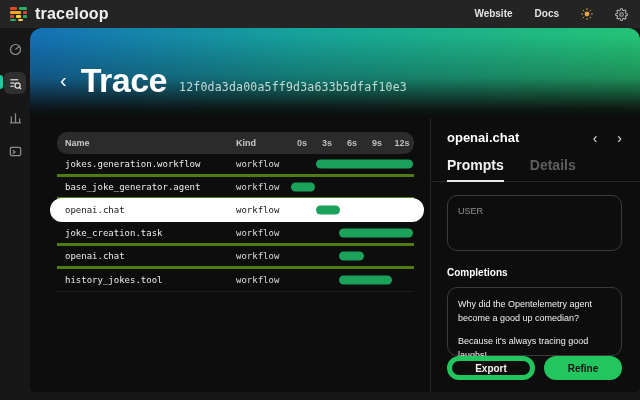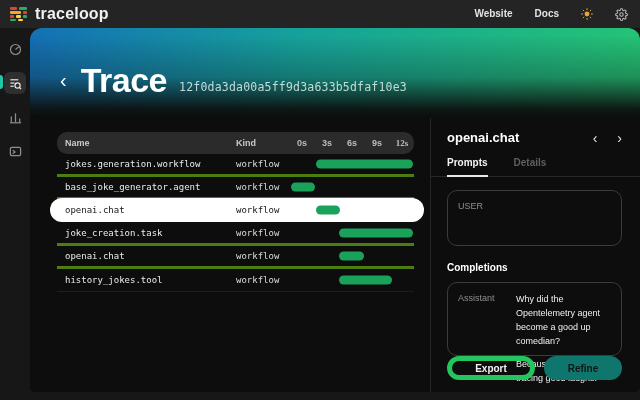--- a/index.html
+++ b/index.html
@@ -108,39 +108,39 @@
     padding: 12px 18px 12px 16px; display: flex; flex-direction: column;
   }
   .panel-head { display: flex; align-items: center; }
   .panel-title { font-size: 13px; font-weight: 700; color: #fff; }
   .pager { margin-left: auto; display: flex; gap: 20px; }
   .pager span { color: #e3e3e3; font-size: 14px; line-height: 1; cursor: pointer; }
   .tabs {
     margin: 12px -18px 0 -16px; padding: 0 18px 0 16px;
     display: flex; gap: 26px; border-bottom: 1px solid #272827;
   }
-  .tab { font-size: 10px; padding-bottom: 7px; color: #5f5f5f; font-weight: 600; cursor: pointer; }
+  .tab { font-size: 14px; padding-bottom: 7px; color: #5f5f5f; font-weight: 600; cursor: pointer; }
   .tab.active { color: #f2f2f2; border-bottom: 2px solid #e8e8e8; margin-bottom: -1px; }
   .msg-card {
     border: 1px solid #3a3b3a; border-radius: 10px;
     padding: 10px; display: flex;
   }
   .msg-card .role { width: 58px; flex: none; font-size: 9px; color: #8f8f8f; }
   .msg-card .body { flex: 1; font-size: 9px; color: #f0f0f0; line-height: 1.55; }
   .msg-card .body p + p { margin-top: 9px; }
   .prompt-card { margin-top: 13px; min-height: 56px; }
   .completions-h { margin-top: 16px; font-size: 10px; font-weight: 700; color: #fff; }
   .completion-card { margin-top: 9px; min-height: 66px; }
   .panel-actions { margin-top: auto; display: flex; gap: 9px; }
   .panel-actions button {
     flex: 1; height: 24px; border-radius: 12px; font-size: 10px; font-weight: 700;
     font-family: "Liberation Sans", sans-serif; cursor: pointer;
   }
   .btn-export { background: transparent; border: 5px solid #22c55e; color: #f2f2f2; }
-  .btn-refine { background: #0f766e; border: none; color: #141414; }
+  .btn-refine { background: #22c55e; border: none; color: #141414; }
 </style>
 </head>
 <body>
 
 <div class="topbar">
   <div class="logo">
     <i style="left:0;top:0;width:7px;background:#e0442c"></i>
     <i style="left:9px;top:0;width:8px;background:#27ae60"></i>
     <i style="left:0;top:4px;width:11px;background:#f5a623"></i>
     <i style="left:13px;top:4px;width:4px;background:#e0442c"></i>
@@ -230,21 +230,21 @@
       <div class="table-wrap">
         <div class="ttable">
           <div class="thead">
             <span class="col-name">Name</span>
             <span class="col-kind">Kind</span>
             <span id="ticks">
                 <span class="tick" style="left: 245px;">0s</span>
                 <span class="tick" style="left: 270px;">3s</span>
                 <span class="tick" style="left: 295px;">6s</span>
                 <span class="tick" style="left: 320px;">9s</span>
-                <span class="tick" style="left: 345px; font-family: Liberation Serif, serif;">12s</span>
+                <span class="tick" style="left: 345px;">12s</span>
               </span>
           </div>
           <div id="rows">
               <div class="trow">
                 <span class="nm">jokes.generation.workflow</span>
                 <span class="kd">workflow</span>
                 <span class="bar" style="left: 259px; width: 97px; background: rgb(26, 161, 90);"></span>
               </div>
               <div class="trow">
                 <span class="nm">base_joke_generator.agent</span>
@@ -288,21 +288,20 @@
             <span class="tab">Details</span>
           </div>
 
         <div class="msg-card prompt-card">
           <span class="role">USER</span>
         </div>
 
         <div class="completions-h">Completions</div>
 
         <div class="msg-card completion-card">
-          <span class="role">Assistant</span>
           <span class="body" id="completion-text">
               <p>Why did the Opentelemetry agent become a good up comedian?</p>
               <p>Because it's always tracing good laughs!</p>
             </span>
         </div>
 
         <div class="panel-actions">
           <button class="btn-export">Export</button>
           <button class="btn-refine">Refine</button>
         </div>

